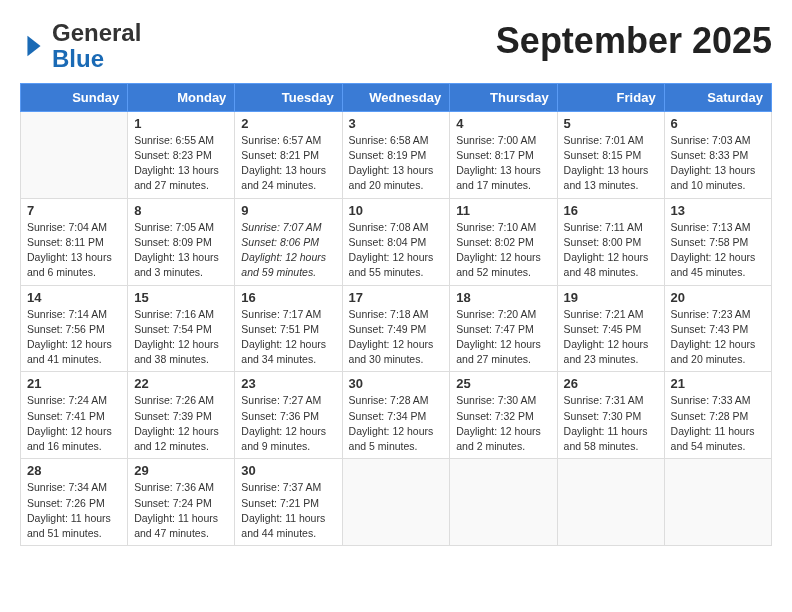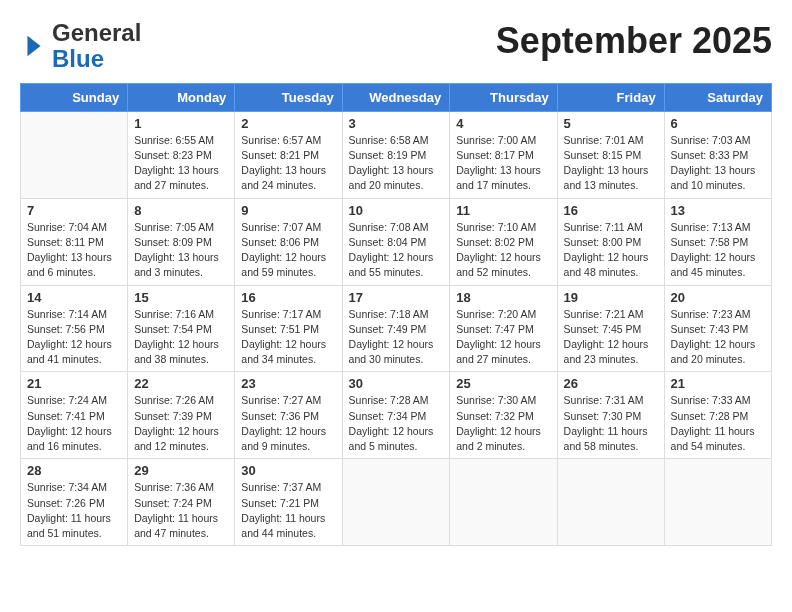--- a/index.html
+++ b/index.html
@@ -172,21 +172,21 @@
         </td>
         <td>
           <span class="day-num">8</span>
           <div class="day-info" style="white-space: pre-line;">Sunrise: 7:05 AM
 Sunset: 8:09 PM
 Daylight: 13 hours
 and 3 minutes.</div>
         </td>
         <td>
           <span class="day-num">9</span>
-          <div class="day-info" style="white-space: pre-line;">Sunrise: 7:07 AM
+          <div class="day-info" style="white-space: pre-line; font-style: italic;">Sunrise: 7:07 AM
 Sunset: 8:06 PM
 Daylight: 12 hours
 and 59 minutes.</div>
         </td>
         <td>
           <span class="day-num">10</span>
           <div class="day-info" style="white-space: pre-line;">Sunrise: 7:08 AM
 Sunset: 8:04 PM
 Daylight: 12 hours
 and 55 minutes.</div>

